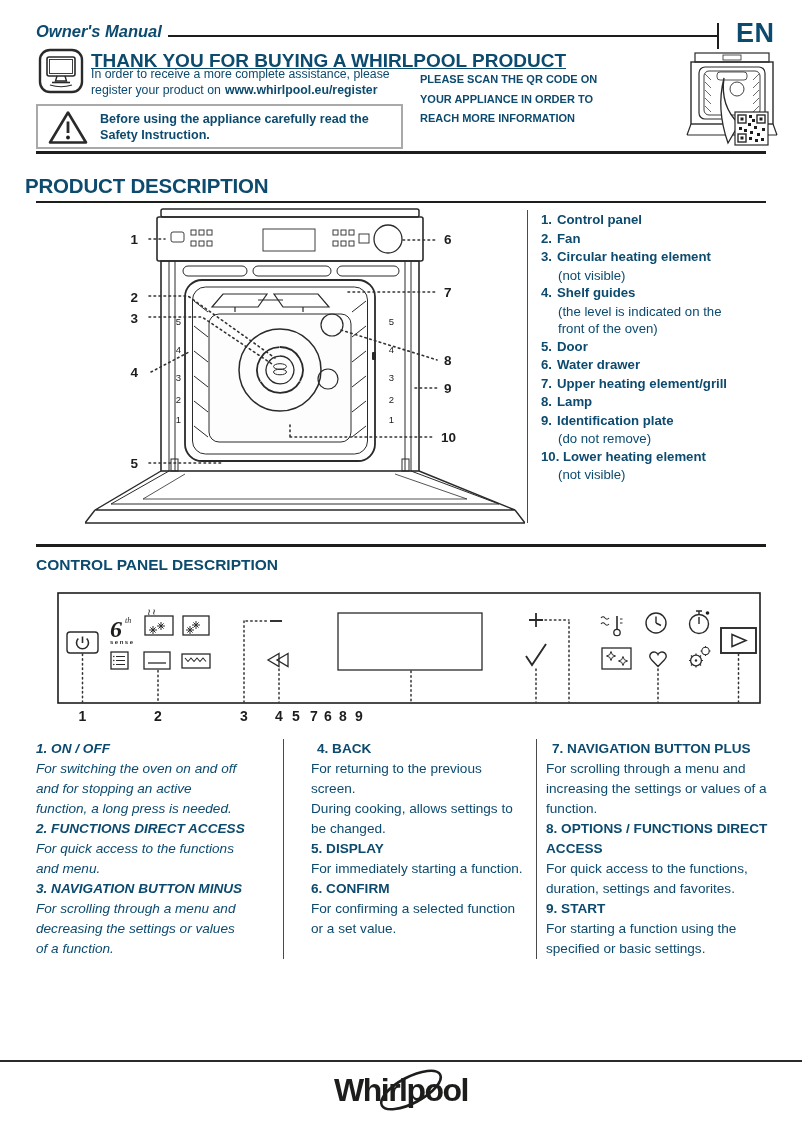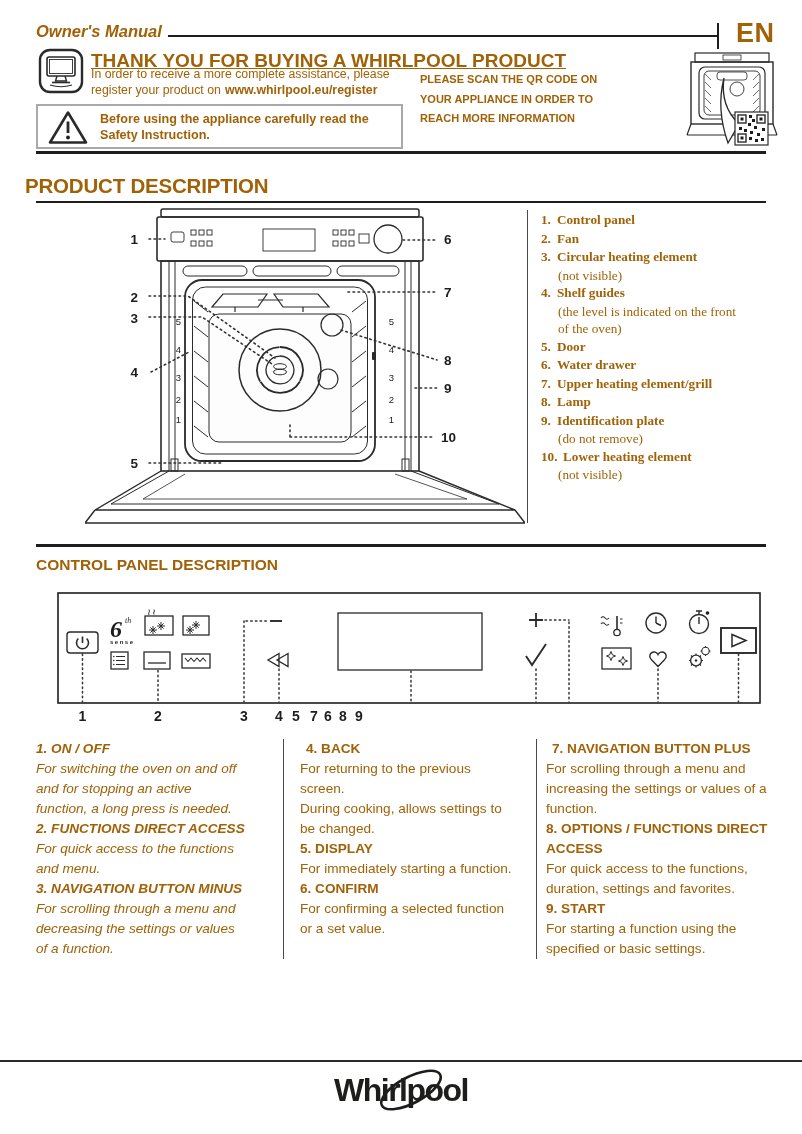--- a/index.html
+++ b/index.html
@@ -1,42 +1,42 @@
 <!DOCTYPE html>
 <html><head>
 <meta charset="utf-8">
 <style>
   html,body{margin:0;padding:0;background:#fff;}
   #page{position:relative;width:802px;height:1134px;background:#fff;overflow:hidden;
-        font-family:"Liberation Sans",sans-serif;color:#a16207;}
+        font-family:"Liberation Sans",sans-serif;color:#0c4a6e;}
   .abs{position:absolute;}
   .doc-title{font-size:16.5px;font-weight:bold;font-style:italic;}
   .lang{font-size:27px;font-weight:bold;letter-spacing:.5px;}
   .hline{background:#1d1d1b;}
   .thanks-title{font-size:19px;font-weight:bold;text-decoration:underline;}
   .thanks-body{font-size:12.3px;line-height:15.5px;}
   .reg-url{font-weight:bold;margin-left:4px;}
   .warnbox{border:2px solid #a9a9a9;background:#fff;box-sizing:border-box;}
   .warntext{font-size:12.6px;font-weight:bold;line-height:15.5px;width:310px;}
   .qrtext{font-size:11px;font-weight:bold;line-height:19.5px;}
   .h1{font-size:20.5px;font-weight:bold;letter-spacing:-.2px;}
   .h2{font-size:15.5px;font-weight:bold;}
-  .parts{font-size:13.2px;line-height:18.5px;font-family:Liberation Serif, serif;}
+  .parts{font-size:13.2px;line-height:18.5px;}
   .part-name{font-weight:bold;}
   .part-num{font-weight:bold;display:inline-block;min-width:16px;}
   .part-num10{min-width:22px;}
   .part-note{font-weight:normal;padding-left:17px;max-width:185px;line-height:17.5px;}
   .vdiv{background:#4a4a4a;}
   .cols{display:flex;align-items:stretch;}
   .col{box-sizing:border-box;}
   .col h4{margin:0;font-size:13.6px;line-height:20px;font-weight:bold;}
   .col p{margin:0;font-size:13.6px;line-height:20px;}
   .col .ind{padding-left:6px;}
   .c1{width:247px;font-style:italic;}
-  .c2{width:253px;border-left:1.2px solid #4a4a4a;padding-left:16px;}
+  .c2{width:253px;border-left:1.2px solid #4a4a4a;padding-left:27px;}
   .c3{width:254px;border-left:1.2px solid #4a4a4a;padding-left:9px;}
   .c1 p{max-width:205px;}
   .c2 p{max-width:218px;}
   .c3 p{max-width:222px;}
   svg{display:block;}
   svg .st{stroke:#2a2a2a;fill:none;}
   svg text{fill:#1d1d1b;}
 </style>
 </head>
 <body>

